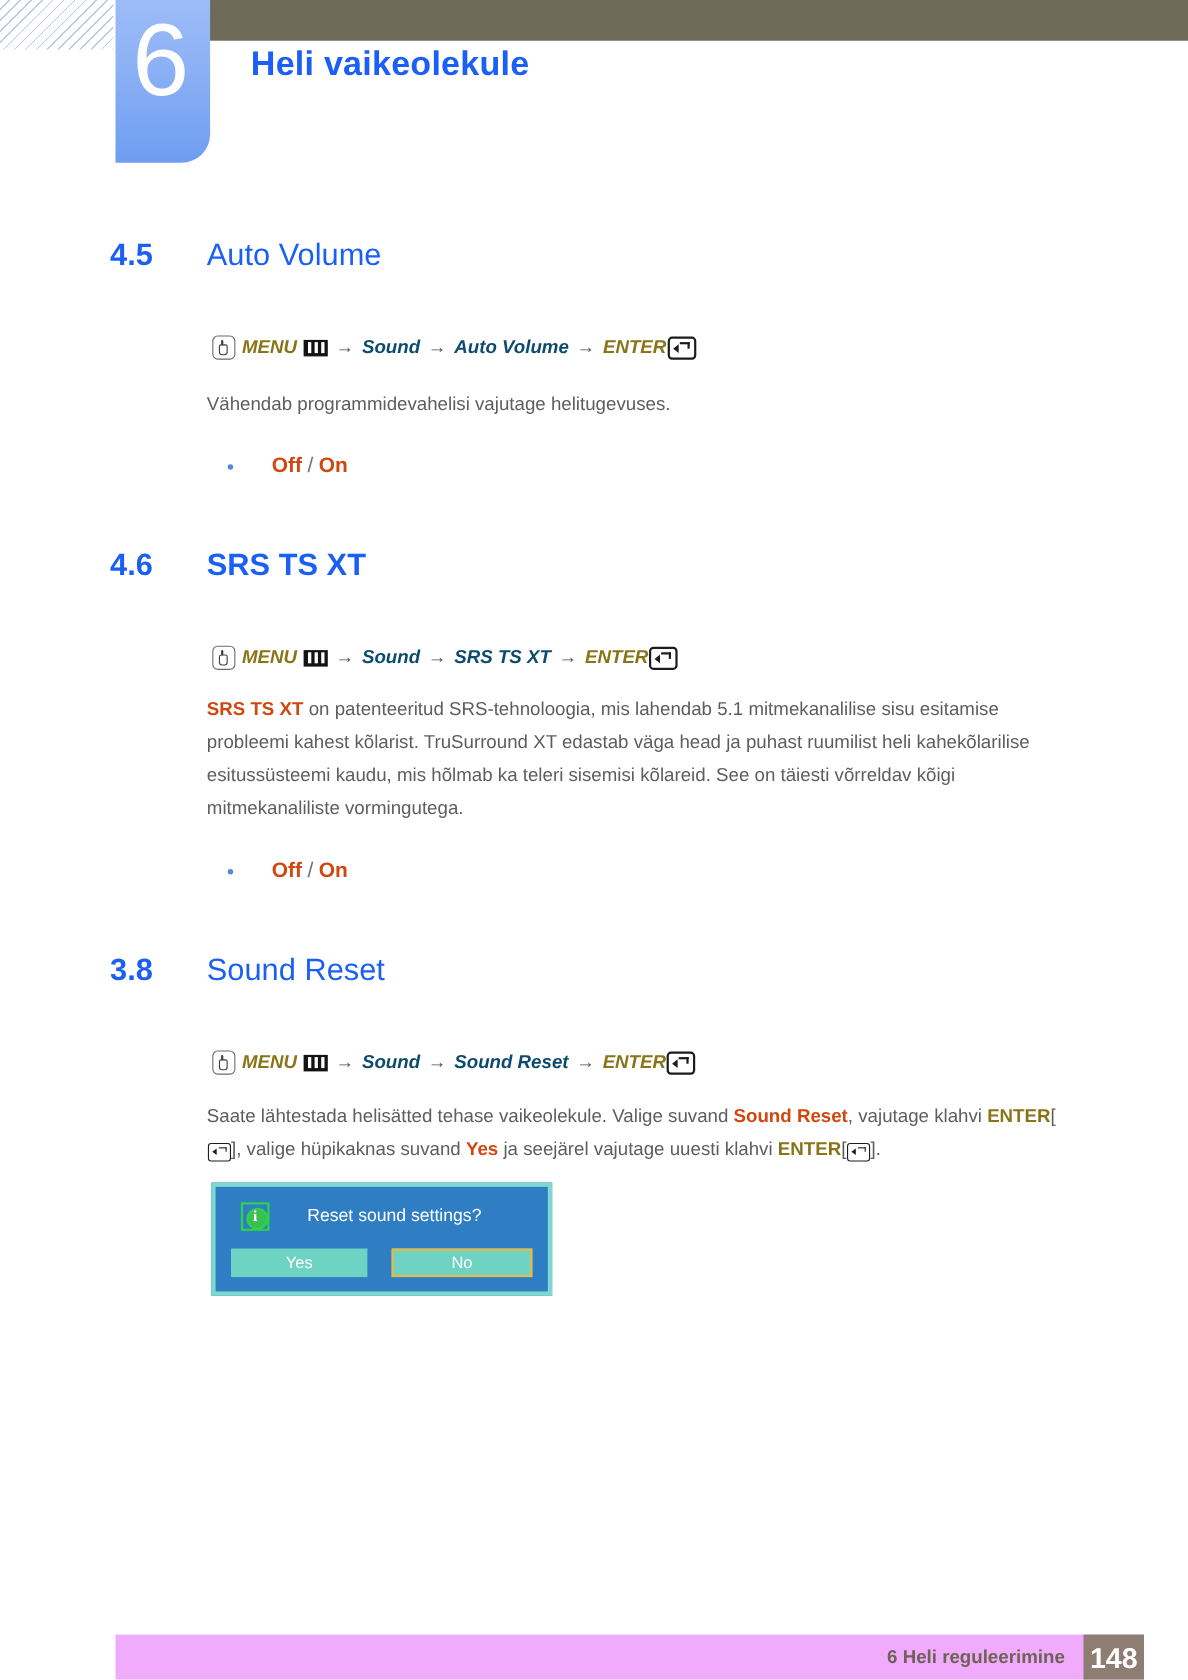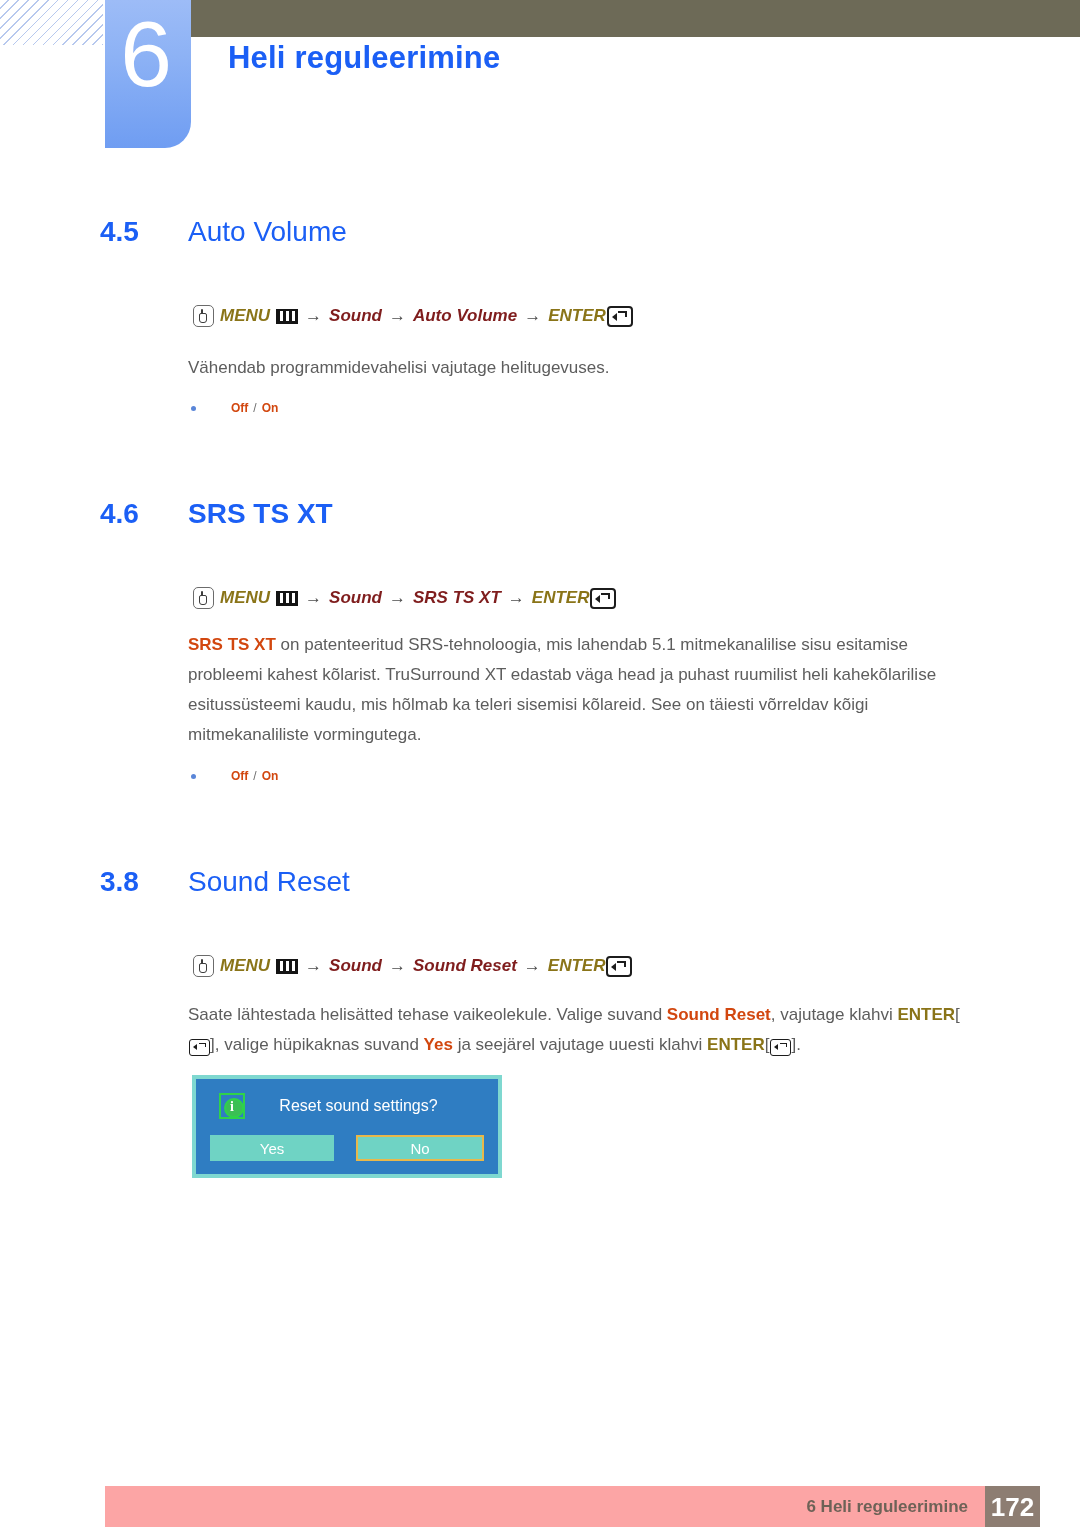--- a/index.html
+++ b/index.html
@@ -105,21 +105,21 @@
     left: 193px;
     font-size: 17px;
     font-weight: bold;
     white-space: nowrap;
     color: #8a7418;
     display: flex;
     align-items: center;
     font-style: italic;
   }
   .menupath .olive { color: #8a7418; }
-  .menupath .orange { color: #7f1d1d; }
+  .menupath .orange { color: #0c4a6e; }
   .menupath .arr {
     color: #4c4c4c;
     font-weight: normal;
     margin: 0 7px;
     font-size: 17px;
   }
 
   
   .ico-press {
     display: inline-block;
@@ -213,24 +213,24 @@
     line-height: 30px;
     color: #5d5d5d;
     width: 790px;
   }
   p.body .hl-orange { color: #d2470f; font-weight: bold; }
   p.body .hl-olive  { color: #8a7418; font-weight: bold; }
 
   ul.bullets {
     position: absolute;
     left: 188px;
-    margin: 0;
+    margin: 16px;
     padding: 0;
     list-style: none;
-    font-size: 12px;
+    font-size: 19px;
   }
   ul.bullets li {
     position: relative;
     padding-left: 43px;
     line-height: 22px;
     font-weight: bold;
     color: #d2470f;
   }
   ul.bullets li::before {
     content: "";
@@ -317,21 +317,21 @@
     border: 2px solid #e8b84b;
   }
 
   
   .page-footer {
     position: absolute;
     left: 105px;
     top: 1486px;
     width: 935px;
     height: 41px;
-    background: #fca5a5;
+    background: #f0abfc;
   }
   .footer-label {
     position: absolute;
     right: 72px;
     top: 11px;
     font-size: 17px;
     font-weight: bold;
     color: #6e6257;
     white-space: nowrap;
   }
@@ -354,21 +354,21 @@
 </style>
 </head>
 <body>
 
 <div class="page-header">
   <div class="hatch"></div>
   <div class="header-bar"></div>
   <div class="chapter-tab">
     <div class="num">6</div>
   </div>
-  <div class="chapter-title">Heli reguleerimine</div>
+  <div class="chapter-title">Heli vaikeolekule</div>
 </div>
 
 <div class="content">
 
   <div class="section">
     <h2 class="section-head regular" style="top:68px;">
       <span class="secnum">4.5</span>
       <span class="sectitle">Auto Volume</span>
     </h2>
 
@@ -467,15 +467,15 @@
         <div class="osd-btn selected">No</div>
       </div>
     </div>
   </div>
 
 </div>
 
 <div class="page-footer">
   <div class="footer-label">6 Heli reguleerimine</div>
   <div class="footer-pagebox">
-    <div class="footer-pagenum">172</div>
+    <div class="footer-pagenum">148</div>
   </div>
 </div>
 
 </body></html>

